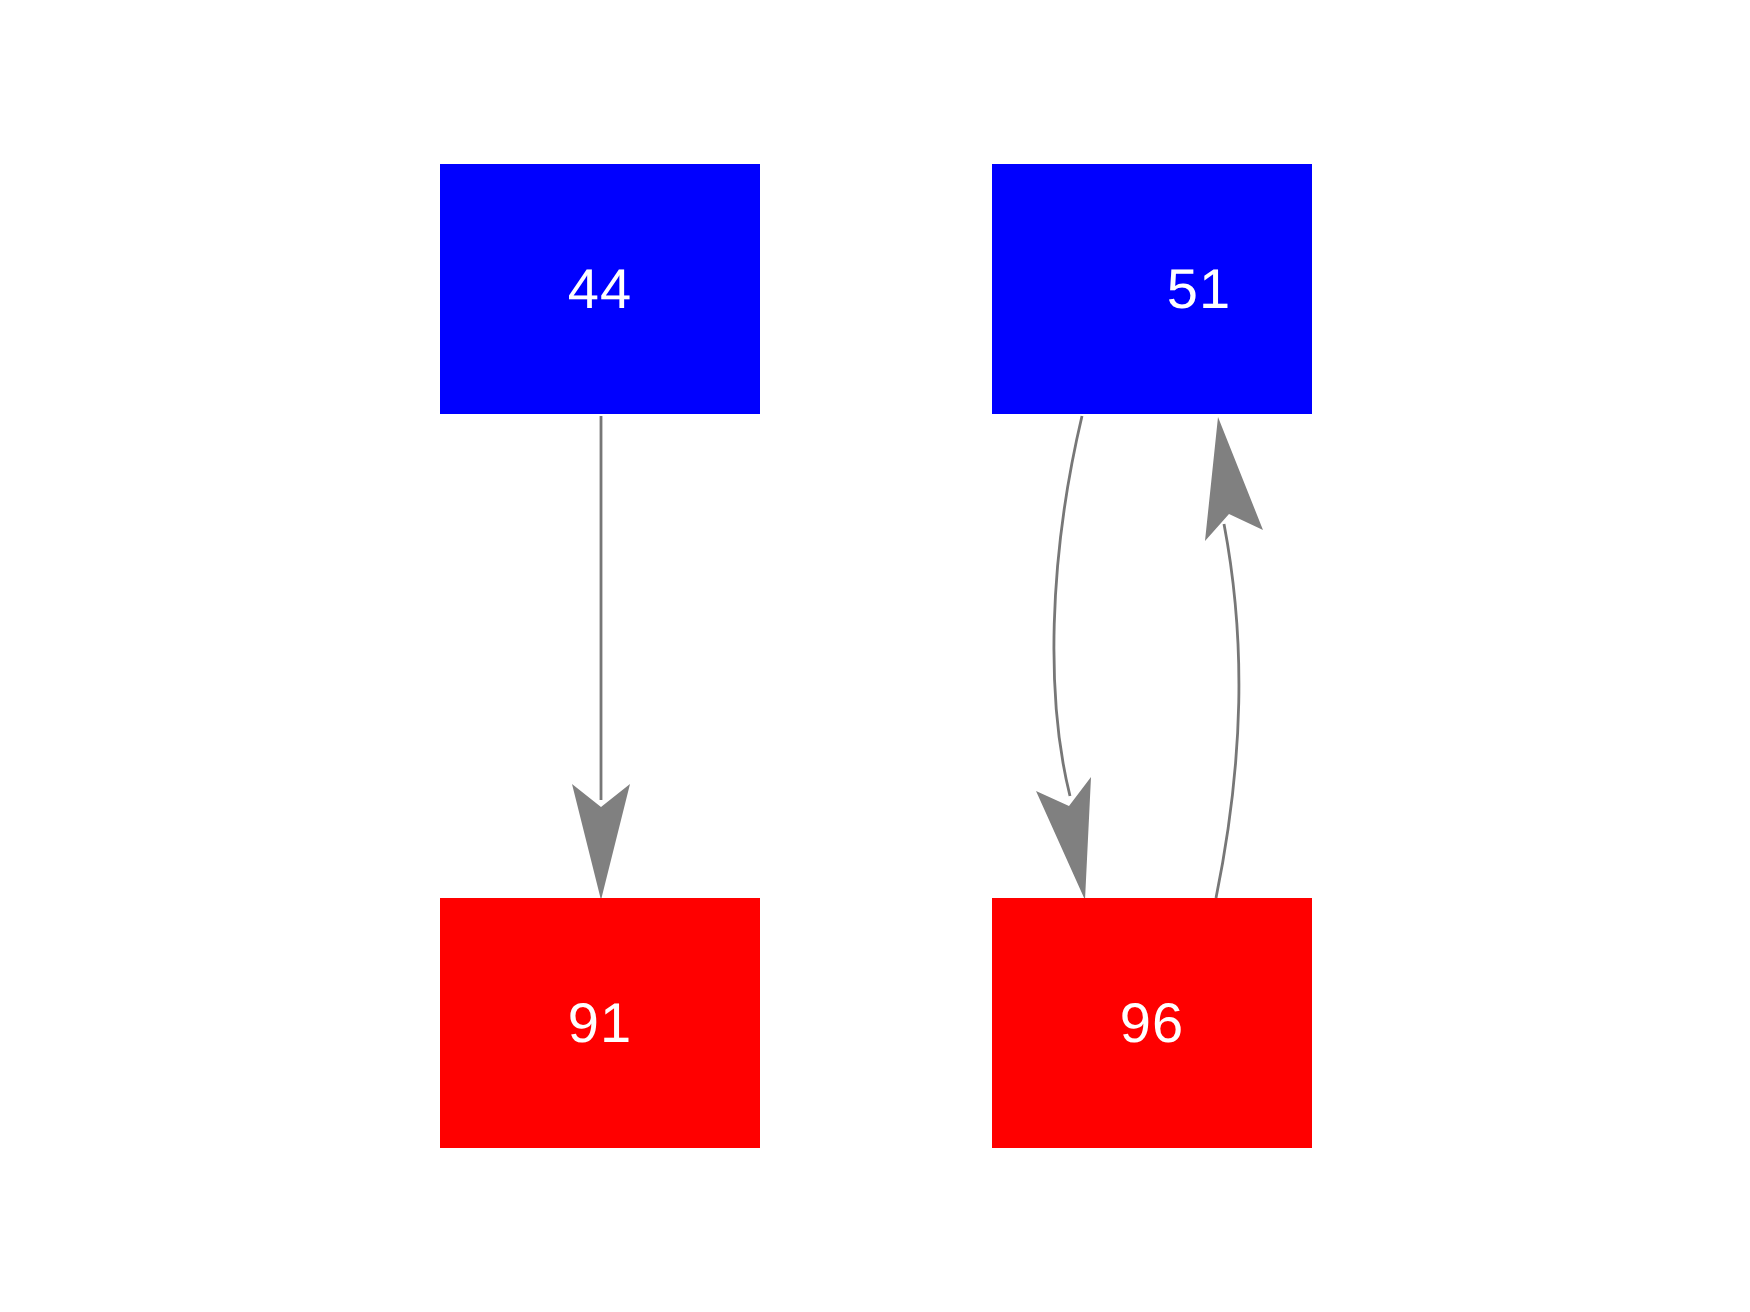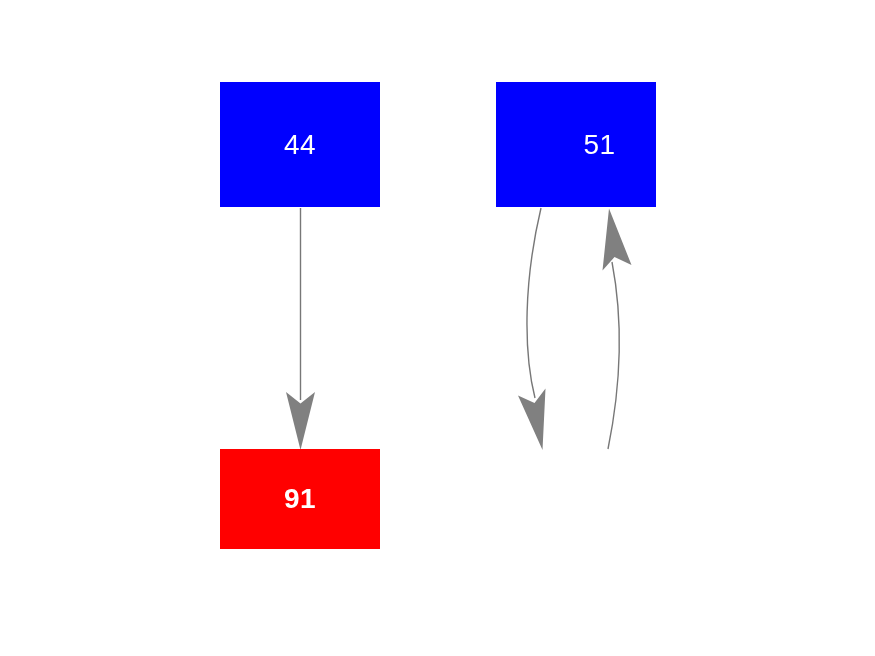--- a/index.html
+++ b/index.html
@@ -75,18 +75,21 @@
   </svg>
 
   <div class="node" style="left: 220px; top: 82px; width: 160px; height: 125px; background: rgb(0, 0, 255);">
     <span class="node-label" style="color: rgb(255, 255, 255);">44</span>
   </div>
 
   <div class="node" style="left: 496px; top: 82px; width: 160px; height: 125px; background: rgb(0, 0, 255);">
     <span class="node-label" style="color: rgb(255, 255, 255); margin-left: 47px;">51</span>
   </div>
 
-  <div class="node" style="left: 220px; top: 449px; width: 160px; height: 100px; background: rgb(255, 0, 0); font-weight: bold;">
+  <div class="node" style="left: 220px; top: 449px; width: 160px; height: 125px; background: rgb(255, 0, 0);">
     <span class="node-label" style="color: rgb(255, 255, 255);">91</span>
   </div>
 
+  <div class="node" style="left: 496px; top: 449px; width: 160px; height: 125px; background: rgb(255, 0, 0);">
+    <span class="node-label" style="color: rgb(255, 255, 255);">96</span>
+  </div>
 
 </div>
 
 </body></html>

